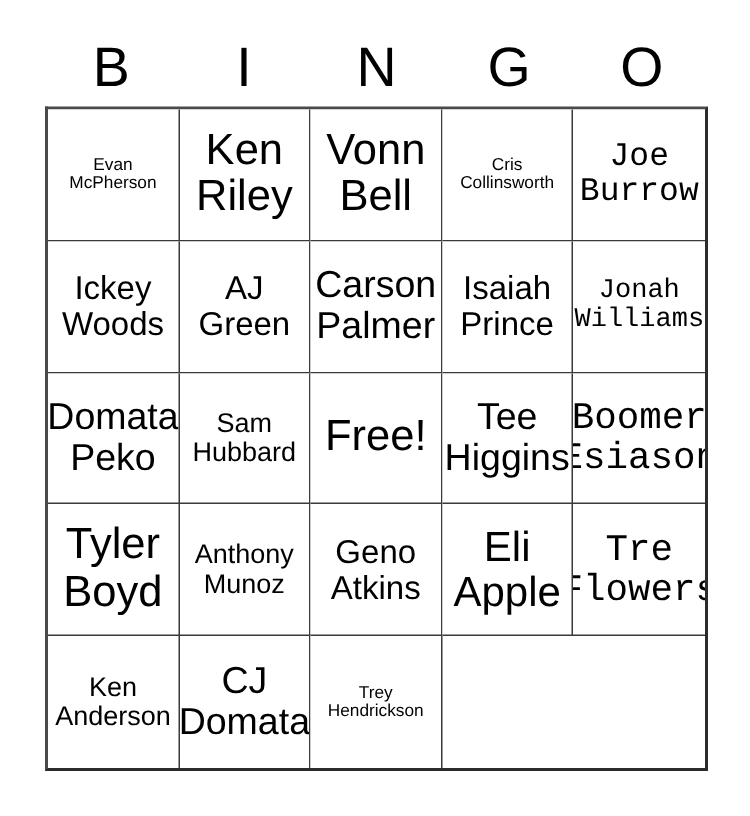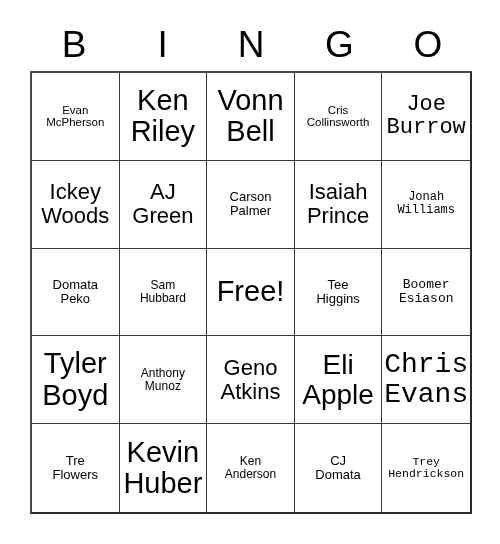--- a/index.html
+++ b/index.html
@@ -81,22 +81,22 @@
     display: block;
     line-height: 1.08;
     font-weight: 400;
     color: #000000;
     white-space: pre-line;
     word-break: normal;
   }
 
   
   .fs-xs   { font-size: 11.5px; }
-  .fs-sm   { font-size: 12px; }
-  .fs-md   { font-size: 13px; }
+  .fs-sm   { font-size: 18px; }
+  .fs-md   { font-size: 25px; }
   .fs-lg   { font-size: 22px; }
   .fs-xl   { font-size: 28px; }
   .fs-xxl  { font-size: 29px; }
 </style>
 </head>
 <body>
 
 <div class="card">
 
   <div class="header-row">
@@ -179,34 +179,26 @@
 Munoz</span>
       </div>
     <div class="cell">
         <span class="cell-text fs-lg">Geno
 Atkins</span>
       </div>
     <div class="cell">
         <span class="cell-text fs-xl">Eli
 Apple</span>
       </div>
-    <div class="cell">
-        <span class="cell-text fs-xl">Chris
-Evans</span>
-      </div>
 
     <div class="cell">
         <span class="cell-text fs-md">Tre
 Flowers</span>
       </div>
     <div class="cell">
-        <span class="cell-text fs-xxl">Kevin
-Huber</span>
-      </div>
-    <div class="cell">
         <span class="cell-text fs-sm">Ken
 Anderson</span>
       </div>
     <div class="cell">
         <span class="cell-text fs-md">CJ
 Domata</span>
       </div>
     <div class="cell">
         <span class="cell-text fs-xs">Trey
 Hendrickson</span>

